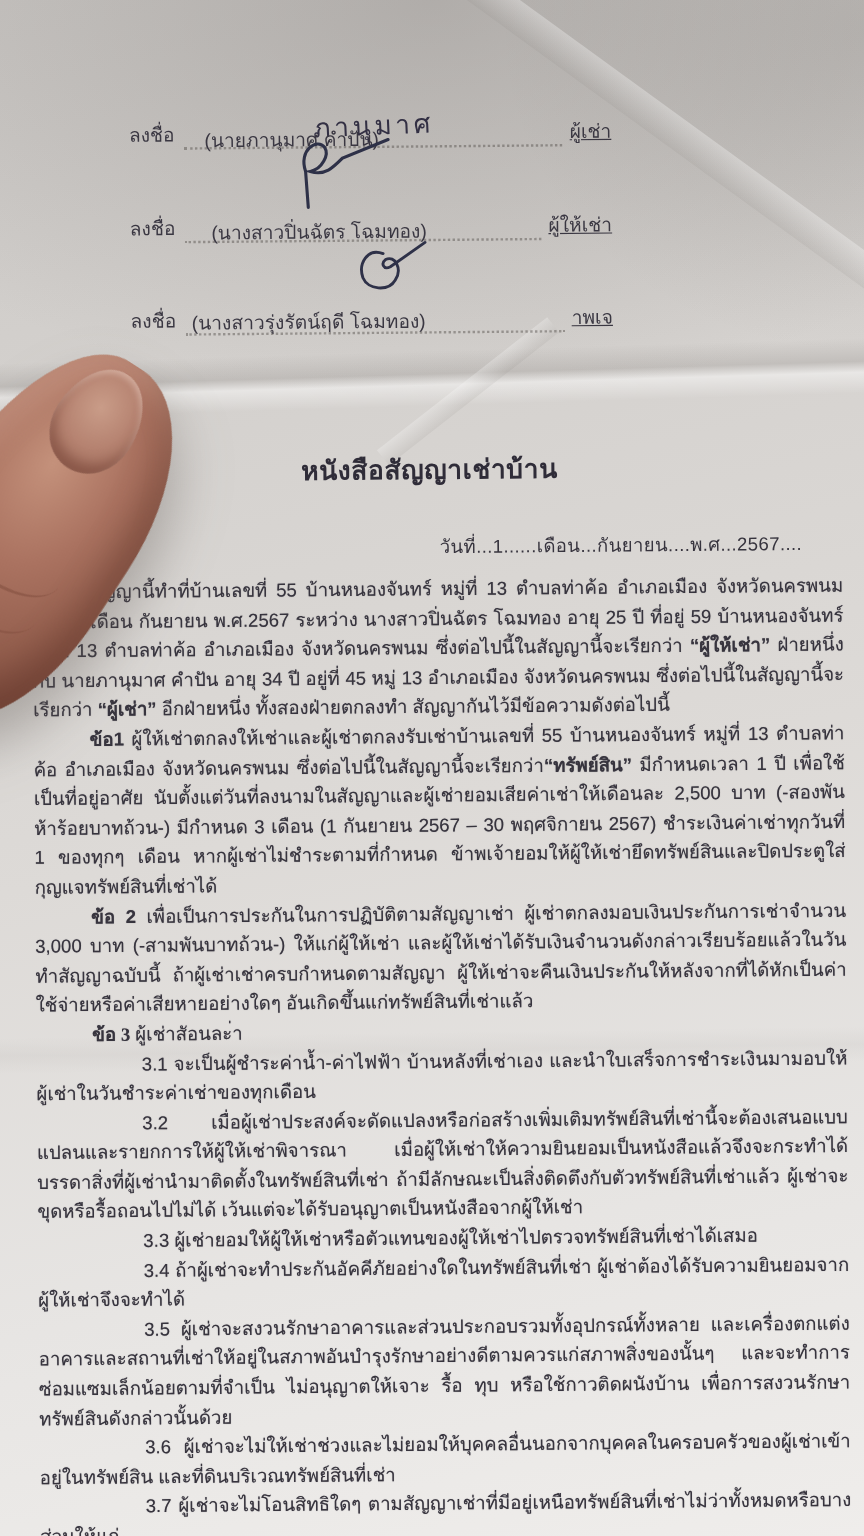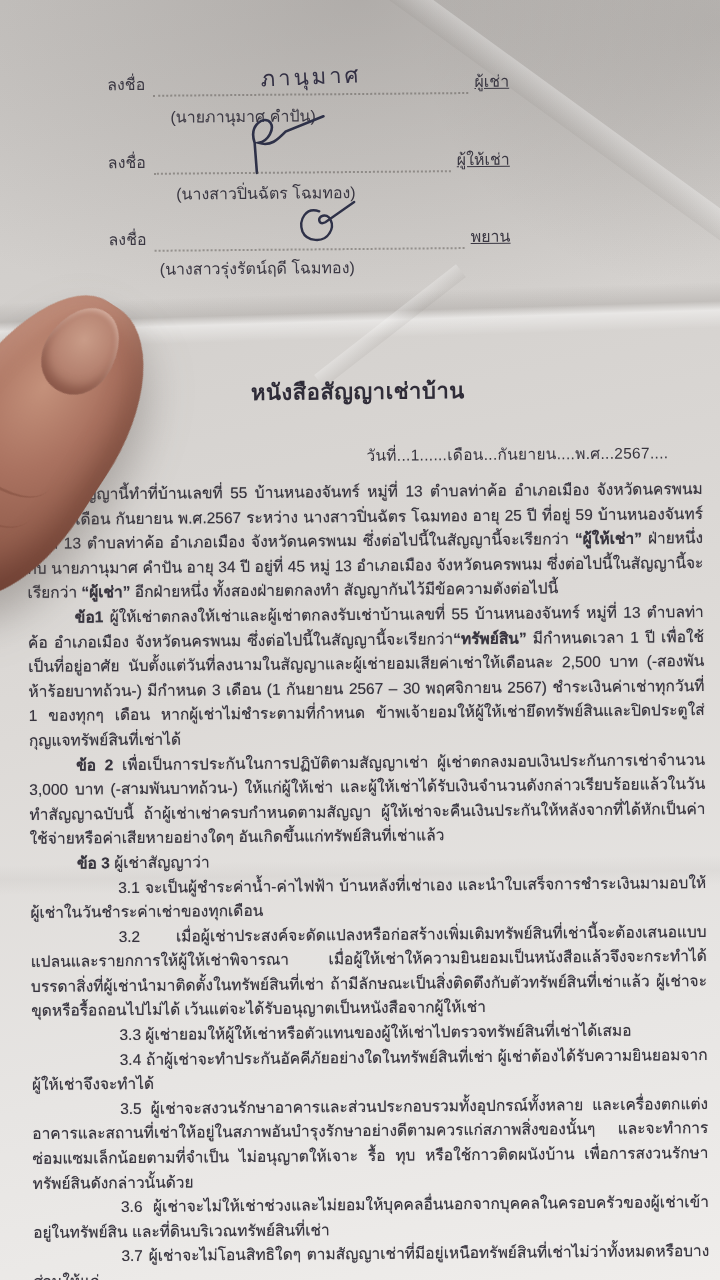--- a/index.html
+++ b/index.html
@@ -22,21 +22,21 @@
   .crease-low{left:-10px;top:860px;width:760px;height:30px;transform:rotate(-0.8deg);
     background:linear-gradient(to bottom, rgba(0,0,0,0), rgba(110,104,100,.06) 50%, rgba(0,0,0,0));}
 
   .content{position:absolute;left:0;top:0;width:720px;height:1280px;
     transform:rotate(-0.5deg);color:#37343e;}
 
   
   .sig-block{position:absolute;left:0;top:0;width:720px;height:300px;}
   .sig-row{position:absolute;display:flex;align-items:flex-end;width:402px;left:112px;
     font-size:16px;color:#3a3742;}
-  .sig-row .lbl{white-space:nowrap;padding-right:2px;}
+  .sig-row .lbl{white-space:nowrap;padding-right:2px;margin-top:28px;}
   .sig-line{flex:1;border-bottom:2px dotted rgba(80,76,72,.45);height:18px;
     position:relative;margin:0 6px;}
   .sig-role{white-space:nowrap;text-decoration:underline;}
   .row1{top:70px;}
   .row2{top:148px;}
   .row3{top:225px;}
   .hand{position:absolute;left:50%;bottom:-1px;transform:translateX(-50%) rotate(-2deg);
     font-size:22px;letter-spacing:3px;color:#333044;white-space:nowrap;}
   .sig-name{position:absolute;font-size:16px;color:#3a3742;white-space:nowrap;}
   .name1{left:175px;top:103px;}
@@ -114,33 +114,33 @@
       <div class="sig-name name2">(นางสาวปิ่นฉัตร โฉมทอง)</div>
 
       <div class="scribble scr3">
         <svg width="72" height="50" viewBox="0 0 72 50">
           <path d="M31 15 C18 10 10 23 14 35 C18 45 35 47 41 37 C47 28 41 16 33 20 C29 23 31 29 37 26 L66 6" fill="none" stroke="#2e3148" stroke-width="2.4" stroke-linecap="round"></path>
         </svg>
       </div>
       <div class="sig-row row3">
         <span class="lbl">ลงชื่อ</span>
         <span class="sig-line"></span>
-        <span class="sig-role">พยาน</span>
+        <span class="sig-role">าพเจ</span>
       </div>
       <div class="sig-name name3">(นางสาวรุ่งรัตน์ฤดี โฉมทอง)</div>
     </div>
 
     <div class="title">หนังสือสัญญาเช่าบ้าน</div>
     <div class="date-line">วันที่...1......เดือน...กันยายน....พ.ศ...2567....</div>
 
     <div class="body-text">
       <p class="para ind3"><span>สัญญานี้ทำที่บ้านเลขที่ 55 บ้านหนองจันทร์ หมู่ที่ 13 ตำบลท่าค้อ อำเภอเมือง จังหวัดนครพนม วันที่ 1 เดือน กันยายน พ.ศ.2567 ระหว่าง นางสาวปิ่นฉัตร โฉมทอง อายุ 25 ปี ที่อยู่ 59 บ้านหนองจันทร์ หมู่ที่ 13 ตำบลท่าค้อ อำเภอเมือง จังหวัดนครพนม ซึ่งต่อไปนี้ในสัญญานี้จะเรียกว่า </span><span style="font-weight: 700;">“ผู้ให้เช่า”</span><span> ฝ่ายหนึ่งกับ นายภานุมาศ คำปัน อายุ 34 ปี อยู่ที่ 45 หมู่ 13 อำเภอเมือง จังหวัดนครพนม ซึ่งต่อไปนี้ในสัญญานี้จะเรียกว่า </span><span style="font-weight: 700;">“ผู้เช่า”</span><span> อีกฝ่ายหนึ่ง ทั้งสองฝ่ายตกลงทำ สัญญากันไว้มีข้อความดังต่อไปนี้</span></p>
       <p class="para ind3"><span style="font-weight: 700;">ข้อ1</span><span> ผู้ให้เช่าตกลงให้เช่าและผู้เช่าตกลงรับเช่าบ้านเลขที่ 55 บ้านหนองจันทร์ หมู่ที่ 13 ตำบลท่าค้อ อำเภอเมือง จังหวัดนครพนม ซึ่งต่อไปนี้ในสัญญานี้จะเรียกว่า</span><span style="font-weight: 700;">“ทรัพย์สิน”</span><span> มีกำหนดเวลา 1 ปี เพื่อใช้เป็นที่อยู่อาศัย นับตั้งแต่วันที่ลงนามในสัญญาและผู้เช่ายอมเสียค่าเช่าให้เดือนละ 2,500 บาท (-สองพันห้าร้อยบาทถ้วน-) มีกำหนด 3 เดือน (1 กันยายน 2567 – 30 พฤศจิกายน 2567) ชำระเงินค่าเช่าทุกวันที่ 1 ของทุกๆ เดือน หากผู้เช่าไม่ชำระตามที่กำหนด ข้าพเจ้ายอมให้ผู้ให้เช่ายึดทรัพย์สินและปิดประตูใส่กุญแจทรัพย์สินที่เช่าได้</span></p>
       <p class="para ind3"><span style="font-weight: 700;">ข้อ 2</span><span> เพื่อเป็นการประกันในการปฏิบัติตามสัญญาเช่า ผู้เช่าตกลงมอบเงินประกันการเช่าจำนวน 3,000 บาท (-สามพันบาทถ้วน-) ให้แก่ผู้ให้เช่า และผู้ให้เช่าได้รับเงินจำนวนดังกล่าวเรียบร้อยแล้วในวันทำสัญญาฉบับนี้ ถ้าผู้เช่าเช่าครบกำหนดตามสัญญา ผู้ให้เช่าจะคืนเงินประกันให้หลังจากที่ได้หักเป็นค่าใช้จ่ายหรือค่าเสียหายอย่างใดๆ อันเกิดขึ้นแก่ทรัพย์สินที่เช่าแล้ว</span></p>
-      <p class="para ind3"><span style="font-weight: 700;">ข้อ 3</span><span> ผู้เช่าสัญญาว่า</span></p>
+      <p class="para ind3"><span style="font-weight: 700; font-family: Liberation Serif, serif;">ข้อ 3</span><span> ผู้เช่าสัอนละ่า</span></p>
       <p class="para ind6"><span>3.1 จะเป็นผู้ชำระค่าน้ำ-ค่าไฟฟ้า บ้านหลังที่เช่าเอง และนำใบเสร็จการชำระเงินมามอบให้ผู้เช่าในวันชำระค่าเช่าของทุกเดือน</span></p>
       <p class="para ind6"><span>3.2 เมื่อผู้เช่าประสงค์จะดัดแปลงหรือก่อสร้างเพิ่มเติมทรัพย์สินที่เช่านี้จะต้องเสนอแบบแปลนและรายกการให้ผู้ให้เช่าพิจารณา เมื่อผู้ให้เช่าให้ความยินยอมเป็นหนังสือแล้วจึงจะกระทำได้ บรรดาสิ่งที่ผู้เช่านำมาติดตั้งในทรัพย์สินที่เช่า ถ้ามีลักษณะเป็นสิ่งติดตึงกับตัวทรัพย์สินที่เช่าแล้ว ผู้เช่าจะขุดหรือรื้อถอนไปไม่ได้ เว้นแต่จะได้รับอนุญาตเป็นหนังสือจากผู้ให้เช่า</span></p>
       <p class="para ind6"><span>3.3 ผู้เช่ายอมให้ผู้ให้เช่าหรือตัวแทนของผู้ให้เช่าไปตรวจทรัพย์สินที่เช่าได้เสมอ</span></p>
       <p class="para ind6"><span>3.4 ถ้าผู้เช่าจะทำประกันอัคคีภัยอย่างใดในทรัพย์สินที่เช่า ผู้เช่าต้องได้รับความยินยอมจากผู้ให้เช่าจึงจะทำได้</span></p>
       <p class="para ind6"><span>3.5 ผู้เช่าจะสงวนรักษาอาคารและส่วนประกอบรวมทั้งอุปกรณ์ทั้งหลาย และเครื่องตกแต่งอาคารและสถานที่เช่าให้อยู่ในสภาพอันบำรุงรักษาอย่างดีตามควรแก่สภาพสิ่งของนั้นๆ และจะทำการซ่อมแซมเล็กน้อยตามที่จำเป็น ไม่อนุญาตให้เจาะ รื้อ ทุบ หรือใช้กาวติดผนังบ้าน เพื่อการสงวนรักษาทรัพย์สินดังกล่าวนั้นด้วย</span></p>
       <p class="para ind6"><span>3.6 ผู้เช่าจะไม่ให้เช่าช่วงและไม่ยอมให้บุคคลอื่นนอกจากบุคคลในครอบครัวของผู้เช่าเข้าอยู่ในทรัพย์สิน และที่ดินบริเวณทรัพย์สินที่เช่า</span></p>
       <p class="para ind6"><span>3.7 ผู้เช่าจะไม่โอนสิทธิใดๆ ตามสัญญาเช่าที่มีอยู่เหนือทรัพย์สินที่เช่าไม่ว่าทั้งหมดหรือบางส่วนให้แก่</span></p>
     </div>
   </div>
 

